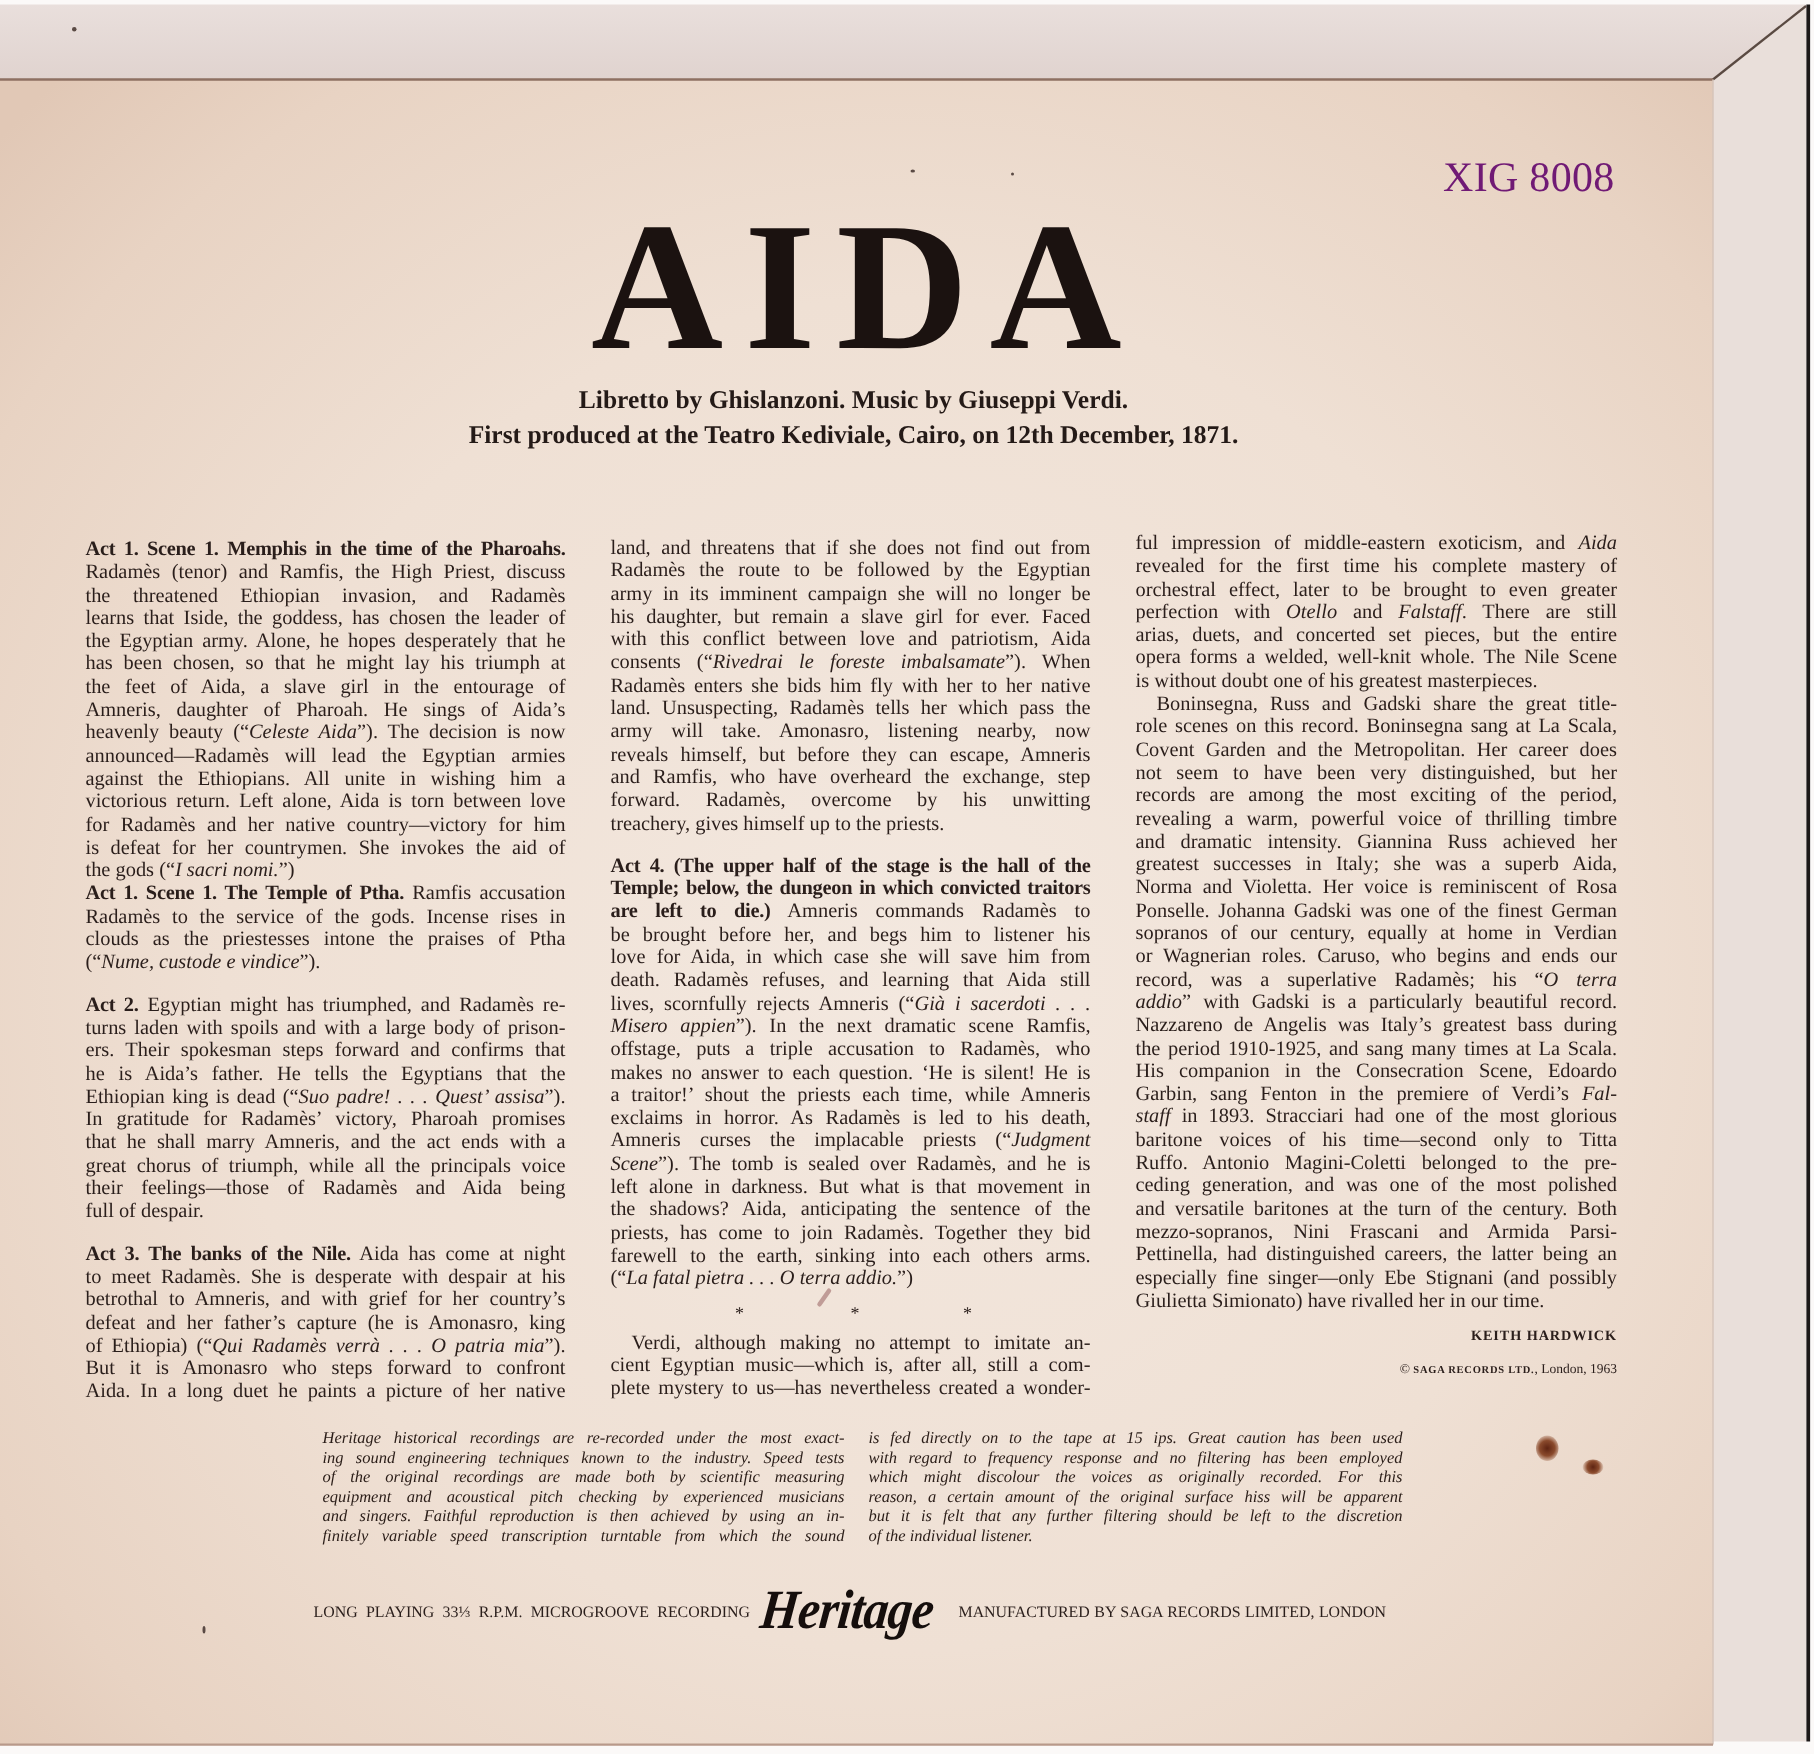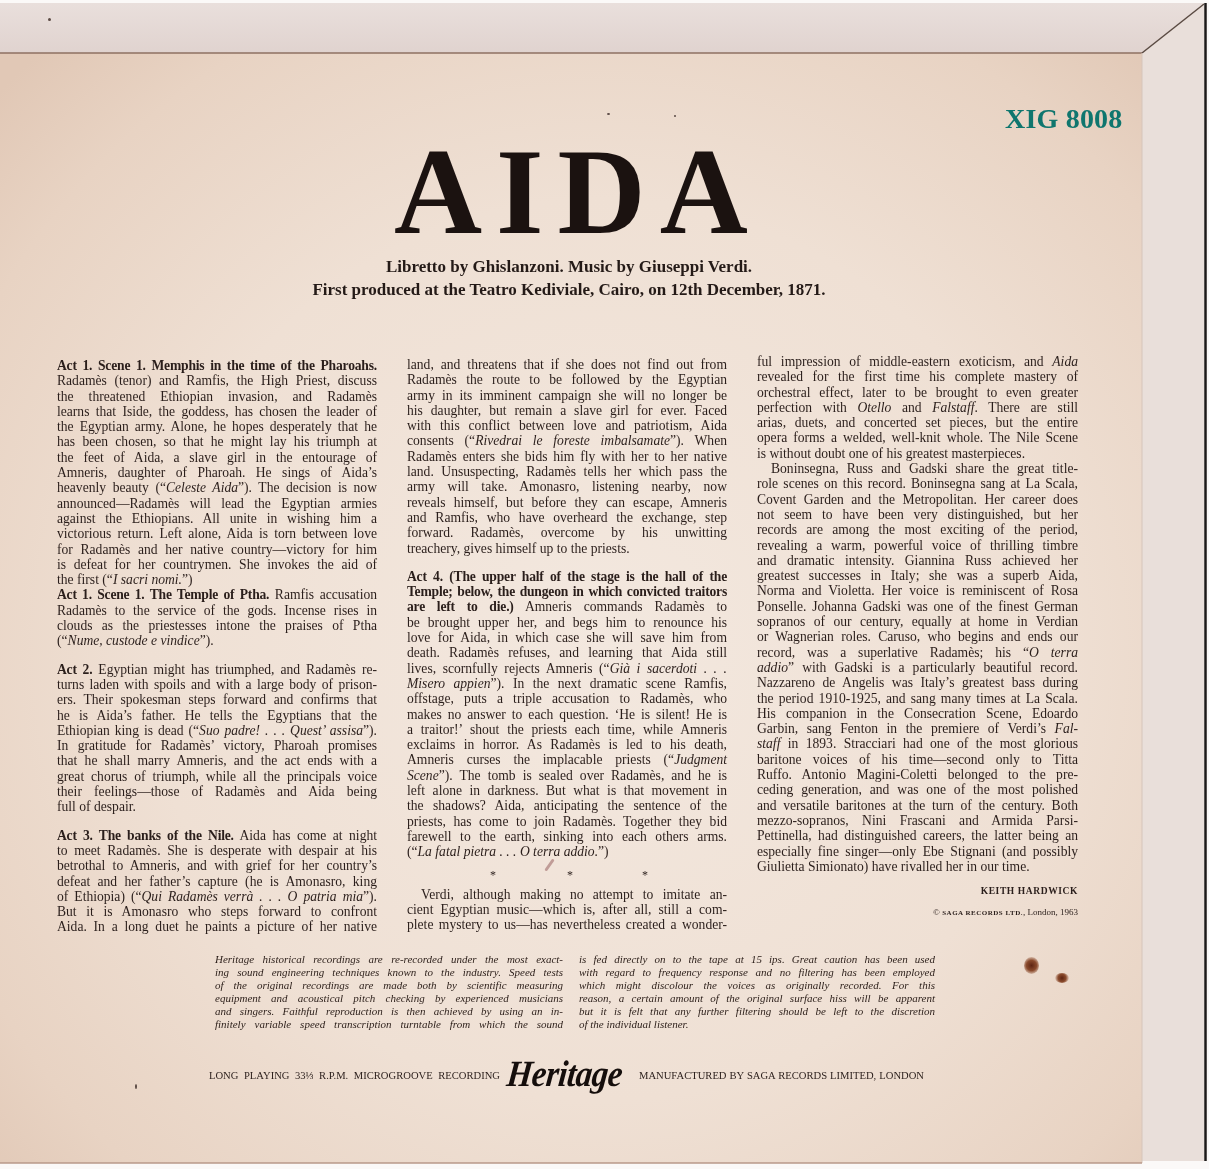--- a/index.html
+++ b/index.html
@@ -6,22 +6,22 @@
   body {
     width:1209px; height:1169px; position:relative; overflow:hidden;
     background:#fbf9f8;
     font-family:"Liberation Serif","DejaVu Serif",serif;
     color:#2a1e1b;
   }
   .frame { position:absolute; left:0; top:0; width:1209px; height:1169px; }
   .abs { position:absolute; }
 
   .catalog {
-    left:962px; top:105px; font-size:28px; font-weight:bold; line-height:1;
-    color:#0f766e; white-space:nowrap; letter-spacing:0.2px;margin-left:43px;
+    left:962px; top:105px; font-size:28px; font-weight:normal; line-height:1;
+    color:#701a75; white-space:nowrap; letter-spacing:0.2px;
   }
   .title {
     left:380px; top:131px; width:370px; text-align:center;
     font-size:122px; line-height:1; font-weight:bold; color:#1b1210;
     letter-spacing:14px; text-indent:14px; white-space:nowrap;
   }
   .subtitle {
     left:0; top:255px; width:1138px; text-align:center;
     font-size:17px; font-weight:bold; line-height:23px; color:#241a17;
   }
@@ -124,21 +124,21 @@
       <div class="line"><span>the Egyptian army. Alone, he hopes desperately that he</span></div>
       <div class="line"><span>has been chosen, so that he might lay his triumph at</span></div>
       <div class="line"><span>the feet of Aida, a slave girl in the entourage of</span></div>
       <div class="line"><span>Amneris, daughter of Pharoah. He sings of Aida’s</span></div>
       <div class="line"><span>heavenly beauty (“</span><span class="it">Celeste Aida</span><span>”). The decision is now</span></div>
       <div class="line"><span>announced—Radamès will lead the Egyptian armies</span></div>
       <div class="line"><span>against the Ethiopians. All unite in wishing him a</span></div>
       <div class="line"><span>victorious return. Left alone, Aida is torn between love</span></div>
       <div class="line"><span>for Radamès and her native country—victory for him</span></div>
       <div class="line"><span>is defeat for her countrymen. She invokes the aid of</span></div>
-      <div class="line last"><span>the first (“</span><span class="it">I sacri nomi.</span><span>”)</span></div>
+      <div class="line last"><span>the gods (“</span><span class="it">I sacri nomi.</span><span>”)</span></div>
     </div>
     <div class="para runin">
       <div class="line"><span class="bd">Act 1. Scene 1. The Temple of Ptha.</span><span> Ramfis accusation</span></div>
       <div class="line"><span>Radamès to the service of the gods. Incense rises in</span></div>
       <div class="line"><span>clouds as the priestesses intone the praises of Ptha</span></div>
       <div class="line last"><span>(“</span><span class="it">Nume, custode e vindice</span><span>”).</span></div>
     </div>
     <div class="para">
       <div class="line"><span class="bd">Act 2.</span><span> Egyptian might has triumphed, and Radamès re-</span></div>
       <div class="line"><span>turns laden with spoils and with a large body of prison-</span></div>
@@ -174,21 +174,21 @@
       <div class="line"><span>army will take. Amonasro, listening nearby, now</span></div>
       <div class="line"><span>reveals himself, but before they can escape, Amneris</span></div>
       <div class="line"><span>and Ramfis, who have overheard the exchange, step</span></div>
       <div class="line"><span>forward. Radamès, overcome by his unwitting</span></div>
       <div class="line last"><span>treachery, gives himself up to the priests.</span></div>
     </div>
     <div class="para">
       <div class="line"><span class="bd">Act 4. (The upper half of the stage is the hall of the</span></div>
       <div class="line"><span class="bd">Temple; below, the dungeon in which convicted traitors</span></div>
       <div class="line"><span class="bd">are left to die.)</span><span> Amneris commands Radamès to</span></div>
-      <div class="line"><span>be brought upper her, and begs him to renounce his</span></div>
+      <div class="line"><span>be brought before her, and begs him to listener his</span></div>
       <div class="line"><span>love for Aida, in which case she will save him from</span></div>
       <div class="line"><span>death. Radamès refuses, and learning that Aida still</span></div>
       <div class="line"><span>lives, scornfully rejects Amneris (“</span><span class="it">Già i sacerdoti . . .</span></div>
       <div class="line"><span class="it">Misero appien</span><span>”). In the next dramatic scene Ramfis,</span></div>
       <div class="line"><span>offstage, puts a triple accusation to Radamès, who</span></div>
       <div class="line"><span>makes no answer to each question. ‘He is silent! He is</span></div>
       <div class="line"><span>a traitor!’ shout the priests each time, while Amneris</span></div>
       <div class="line"><span>exclaims in horror. As Radamès is led to his death,</span></div>
       <div class="line"><span>Amneris curses the implacable priests (“</span><span class="it">Judgment</span></div>
       <div class="line"><span class="it">Scene</span><span>”). The tomb is sealed over Radamès, and he is</span></div>

